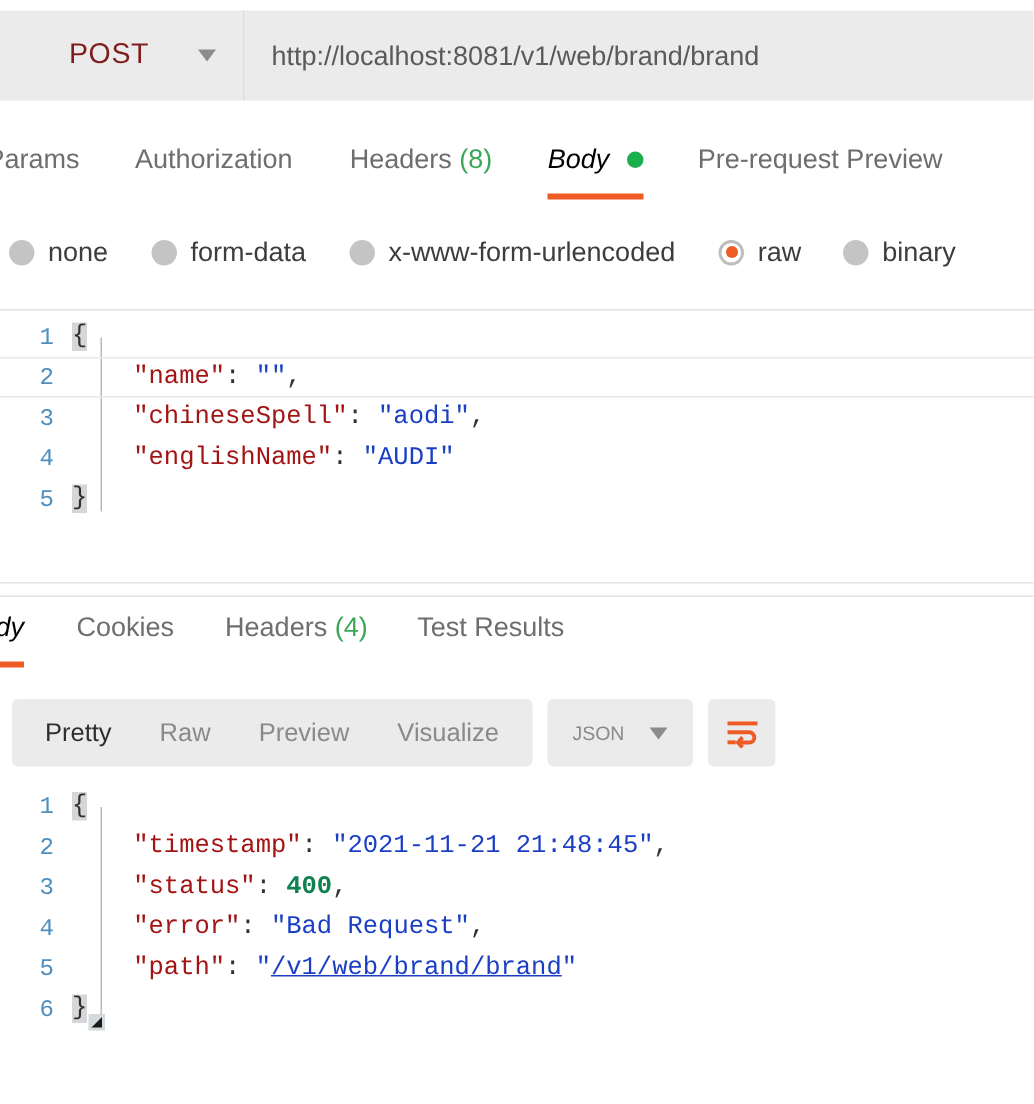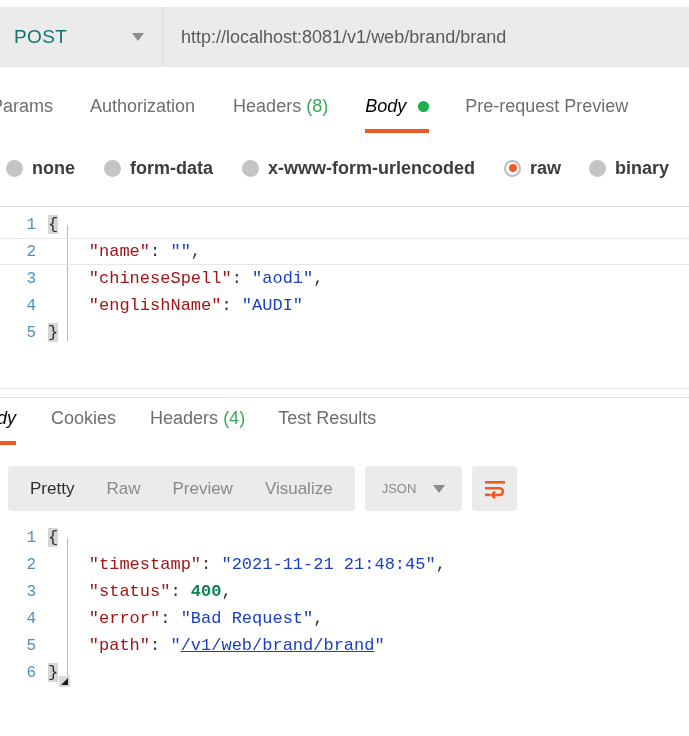--- a/index.html
+++ b/index.html
@@ -23,22 +23,23 @@
     width: 163px;
     background: #ebebeb;
     display: flex;
     align-items: center;
     justify-content: space-between;
     padding: 0 18px 0 14px;
     border-right: 1px solid #dcdcdc;
   }
   .method-label {
     font-size: 19px;
-    color: #0f766e;
+    color: #7f1d1d;
     letter-spacing: 0.4px;
+    margin-left: 32px;
   }
   .caret {
     width: 0; height: 0;
     border-left: 6px solid transparent;
     border-right: 6px solid transparent;
     border-top: 8px solid #8c8c8c;
   }
   .url-input {
     flex: 1;
     background: #ebebeb;
@@ -112,21 +113,20 @@
   }
   .radio.selected::after {
     content: "";
     width: 8px; height: 8px;
     border-radius: 50%;
     background: #ef5b25;
   }
   .radio-label {
     font-size: 18px;
     color: #3d3d3d;
-    font-weight: bold;
   }
 
   .hrule {
     position: absolute;
     left: 0; width: 689px;
     height: 1px; background: #e2e2e2;
   }
 
   
   .editor {

